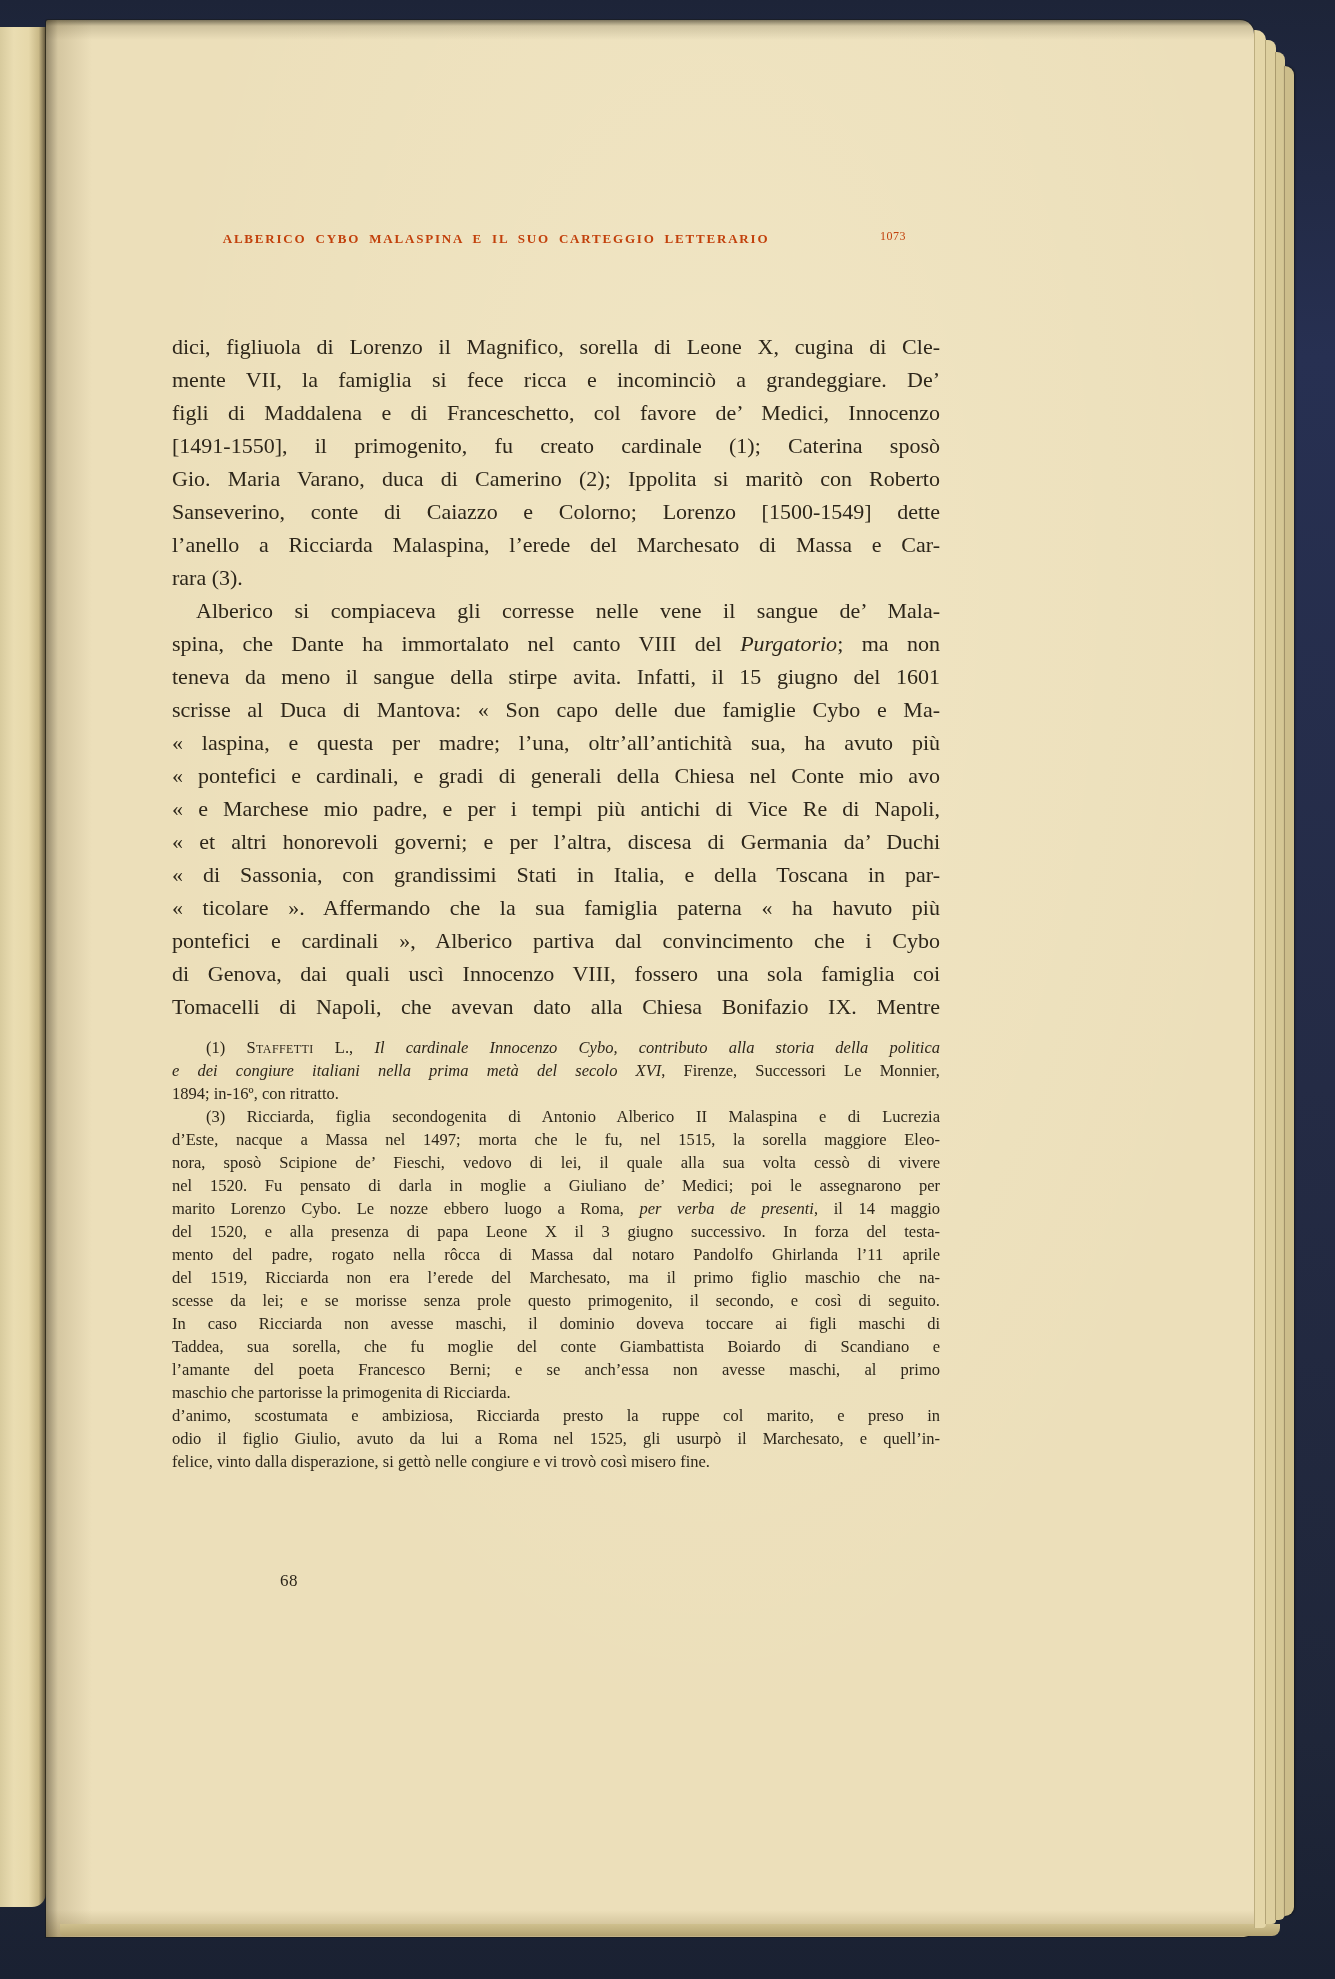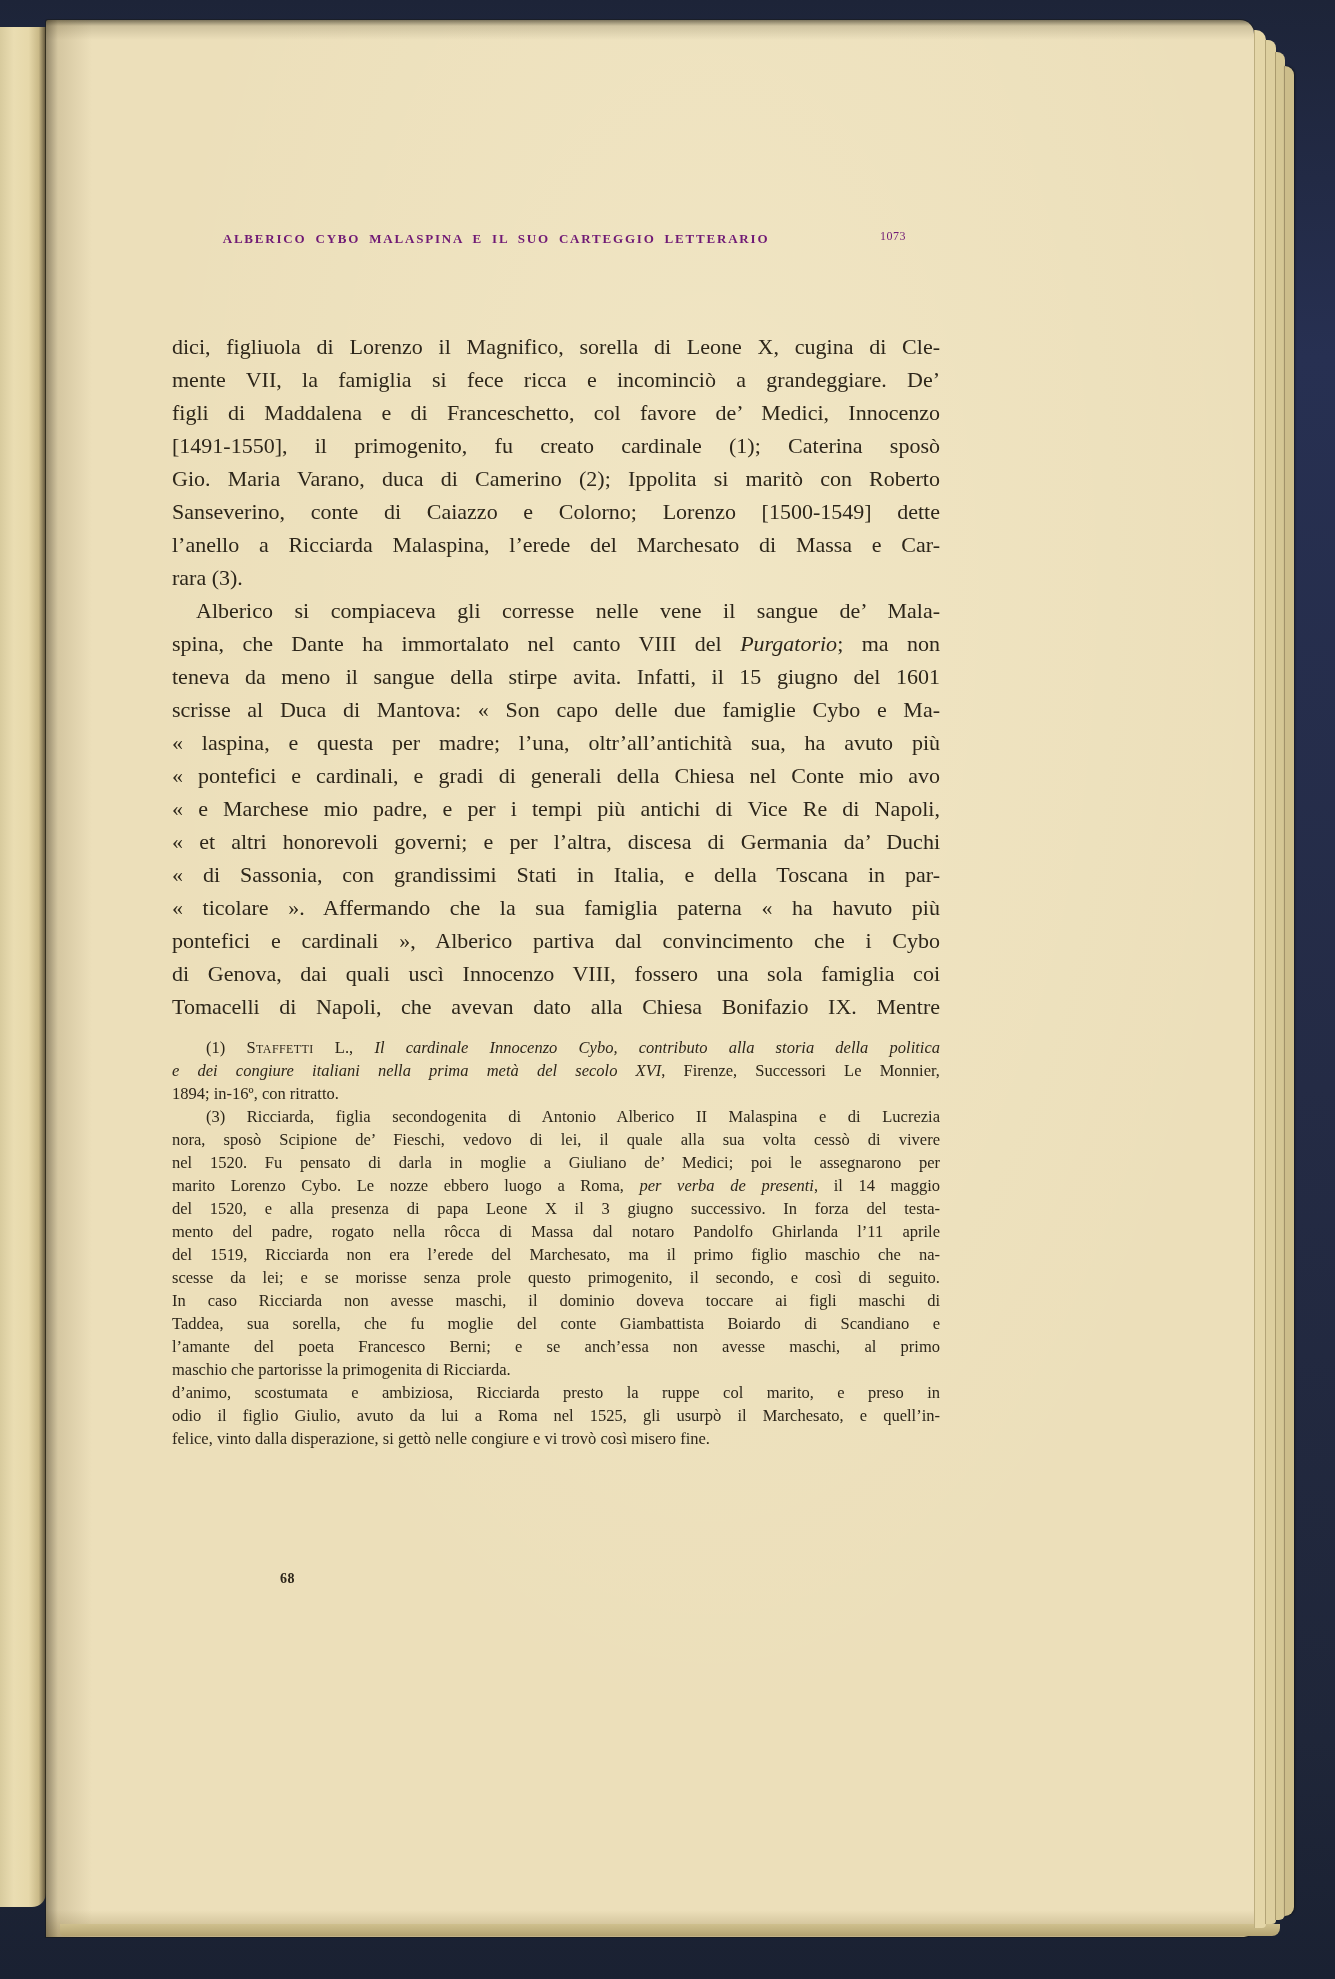--- a/index.html
+++ b/index.html
@@ -40,21 +40,21 @@
   
   .stack-edge{position:absolute;background:var(--paper-deep);}
   .edge-1{left:1254px;top:30px;width:11px;height:1898px;background:#e4d6a8;border-left:1px solid #bdae80;border-radius:0 10px 4px 0;}
   .edge-2{left:1265px;top:40px;width:10px;height:1884px;background:#ddcf9f;border-left:1px solid #b3a477;border-radius:0 8px 4px 0;}
   .edge-3{left:1275px;top:52px;width:9px;height:1868px;background:#d5c795;border-left:1px solid #aa9b6e;border-radius:0 8px 6px 0;}
   .edge-4{left:1284px;top:66px;width:9px;height:1850px;background:#ccbd8b;border-left:1px solid #a1926a;border-radius:0 9px 9px 0;box-shadow:1px 0 2px rgba(10,10,5,.5);}
 
   
   .running-header{
     position:absolute;left:172px;top:231px;width:768px;height:22px;
-    color:#701a75;
+    color:#c2410c;
   }
   .running-title{
     position:absolute;left:0;right:120px;text-align:center;
     font-size:13px;font-weight:700;letter-spacing:1.8px;word-spacing:4px;
   }
   .running-pagenum{
     position:absolute;right:34px;top:-2px;font-size:12px;letter-spacing:.5px;margin-left:43px;
   }
 
   .body-text{
@@ -70,21 +70,21 @@
     white-space:normal;
   }
   .tline.last{text-align-last:left;}
   .body-text .tline.indent{text-indent:24px;}
   .footnotes .tline.indent{text-indent:34px;}
   .it{font-style:italic;}
   .sc{font-variant:small-caps;letter-spacing:.4px;}
 
   .signature-mark{
     position:absolute;left:280px;top:1571px;
-    font-size:14px;font-weight:700;color:var(--ink);letter-spacing:.5px;
+    font-size:17px;font-weight:400;color:var(--ink);letter-spacing:.5px;
   }
 </style>
 </head>
 <body>
 
 <div class="facing-edge"></div>
 <div class="page"></div>
 <div class="deckle-bottom"></div>
 <div class="stack-edge edge-1"></div>
 <div class="stack-edge edge-2"></div>
@@ -125,20 +125,21 @@
 </div>
 
 <div class="footnotes">
   <div>
       <div class="tline indent"><span>(1) </span><span class="sc">Staffetti</span><span> L., </span><span class="it">Il cardinale Innocenzo Cybo, contributo alla storia della politica</span></div>
       <div class="tline"><span class="it">e dei congiure italiani nella prima metà del secolo XVI</span><span>, Firenze, Successori Le Monnier,</span></div>
       <div class="tline last"><span>1894; in-16º, con ritratto.</span></div>
     </div>
   <div>
       <div class="tline indent"><span>(3) Ricciarda, figlia secondogenita di Antonio Alberico II Malaspina e di Lucrezia</span></div>
+      <div class="tline"><span>d’Este, nacque a Massa nel 1497; morta che le fu, nel 1515, la sorella maggiore Eleo-</span></div>
       <div class="tline"><span>nora, sposò Scipione de’ Fieschi, vedovo di lei, il quale alla sua volta cessò di vivere</span></div>
       <div class="tline"><span>nel 1520. Fu pensato di darla in moglie a Giuliano de’ Medici; poi le assegnarono per</span></div>
       <div class="tline"><span>marito Lorenzo Cybo. Le nozze ebbero luogo a Roma, </span><span class="it">per verba de presenti</span><span>, il 14 maggio</span></div>
       <div class="tline"><span>del 1520, e alla presenza di papa Leone X il 3 giugno successivo. In forza del testa-</span></div>
       <div class="tline"><span>mento del padre, rogato nella rôcca di Massa dal notaro Pandolfo Ghirlanda l’11 aprile</span></div>
       <div class="tline"><span>del 1519, Ricciarda non era l’erede del Marchesato, ma il primo figlio maschio che na-</span></div>
       <div class="tline"><span>scesse da lei; e se morisse senza prole questo primogenito, il secondo, e così di seguito.</span></div>
       <div class="tline"><span>In caso Ricciarda non avesse maschi, il dominio doveva toccare ai figli maschi di</span></div>
       <div class="tline"><span>Taddea, sua sorella, che fu moglie del conte Giambattista Boiardo di Scandiano e</span></div>
       <div class="tline"><span>l’amante del poeta Francesco Berni; e se anch’essa non avesse maschi, al primo</span></div>

